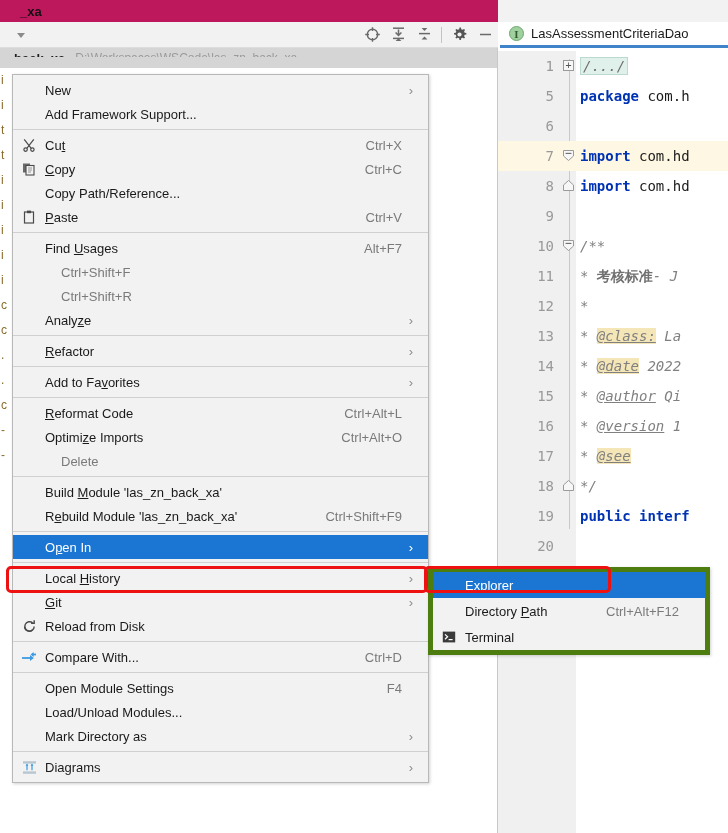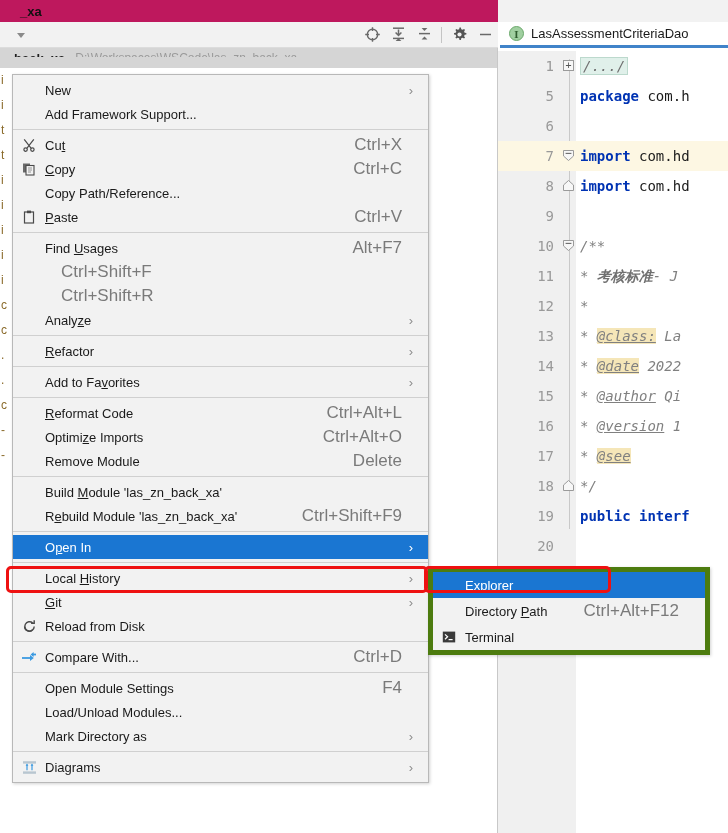--- a/index.html
+++ b/index.html
@@ -94,21 +94,21 @@
   .crow { position: relative; height: 30px; line-height: 30px; white-space: nowrap; }
   .crow.hl { background: #fdf7e3; }
   .crow .ln {
     position: absolute; left: 0; width: 56px; text-align: right;
     color: #999999; font-size: 14px; font-family: "DejaVu Sans Mono", monospace;
   }
   .crow .txt { position: absolute; left: 82px; }
   .kw { color: #0033b3; font-weight: bold; }
   .plain { color: #1a1a1a; }
   .cmt { color: #808080; font-style: italic; }
-  .cmt-zh { color: #707070; font-style: italic; font-weight: bold; font-family: "DejaVu Sans", sans-serif; }
+  .cmt-zh { color: #707070; font-weight: bold; font-family: "DejaVu Sans", sans-serif; }
   .tag { color: #808080; font-style: italic; text-decoration: underline; }
   .tag-hl { background: #f5e6b8; }
   .folded {
     background: #e0f0ea; color: #707070; font-style: italic;
     padding: 0 2px; border: 1px solid #bcd9cd;
   }
   .fold-box {
     position: absolute; left: 65px; top: 9px; width: 11px; height: 11px;
     border: 1px solid #9a9a9a; background: #f7f7f7; color: #555;
     font-size: 10px; line-height: 9px; text-align: center;
@@ -128,21 +128,21 @@
   }
   .mi {
     position: relative; height: 24px; display: flex; align-items: center;
     font-size: 13px; color: #1a1a1a; padding: 0 8px 0 0;
   }
   .mi .ic {
     width: 32px; flex: 0 0 32px; display: flex; align-items: center; justify-content: center;
     color: #4a4a4a;
   }
   .mi .lbl { flex: 1 1 auto; white-space: nowrap; }
-  .mi .acc { color: #7a7a7a; font-size: 17px; margin-left: 16px; white-space: nowrap; }
+  .mi .acc { color: #7a7a7a; font-size: 13px; margin-left: 16px; white-space: nowrap; }
   .mi .arrow { width: 18px; text-align: center; color: #8d8d8d; font-size: 13px; }
   .mi.disabled .lbl { color: #a8a8a8; }
   .mi.selected { background: #1a76d2; }
   .mi.selected .lbl, .mi.selected .acc, .mi.selected .arrow { color: #ffffff; }
   .msep { height: 1px; background: #d0d0d0; margin: 3px 0; }
   u.mn { text-decoration: underline; }
 
   
   .sub-menu {
     position: absolute; left: 428px; top: 567px; width: 282px;
@@ -454,21 +454,20 @@
         <span class="arrow"></span>
       </div>
       <div class="mi">
         <span class="ic"></span>
         <span class="lbl">Optimi<u class="mn">z</u>e Imports</span>
         <span class="acc">Ctrl+Alt+O</span>
         <span class="arrow"></span>
       </div>
       <div class="mi">
         <span class="ic"></span>
-        <span class="lbl">Remove Module</span>
         <span class="acc">Delete</span>
         <span class="arrow"></span>
       </div>
       <div class="msep"></div>
       <div class="mi">
         <span class="ic"></span>
         <span class="lbl">Build <u class="mn">M</u>odule 'las_zn_back_xa'</span>
         <span class="arrow"></span>
       </div>
       <div class="mi">

